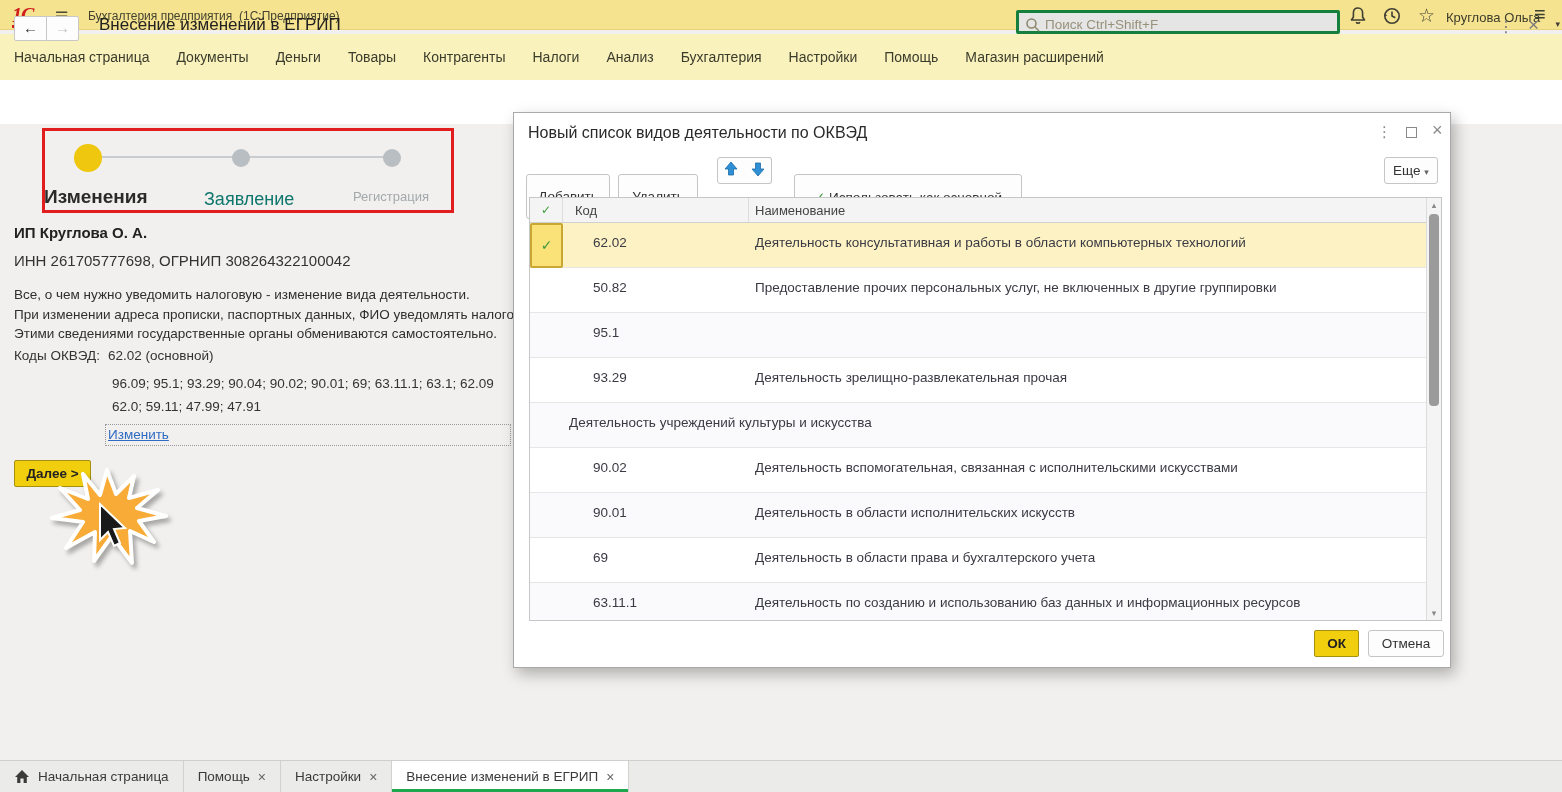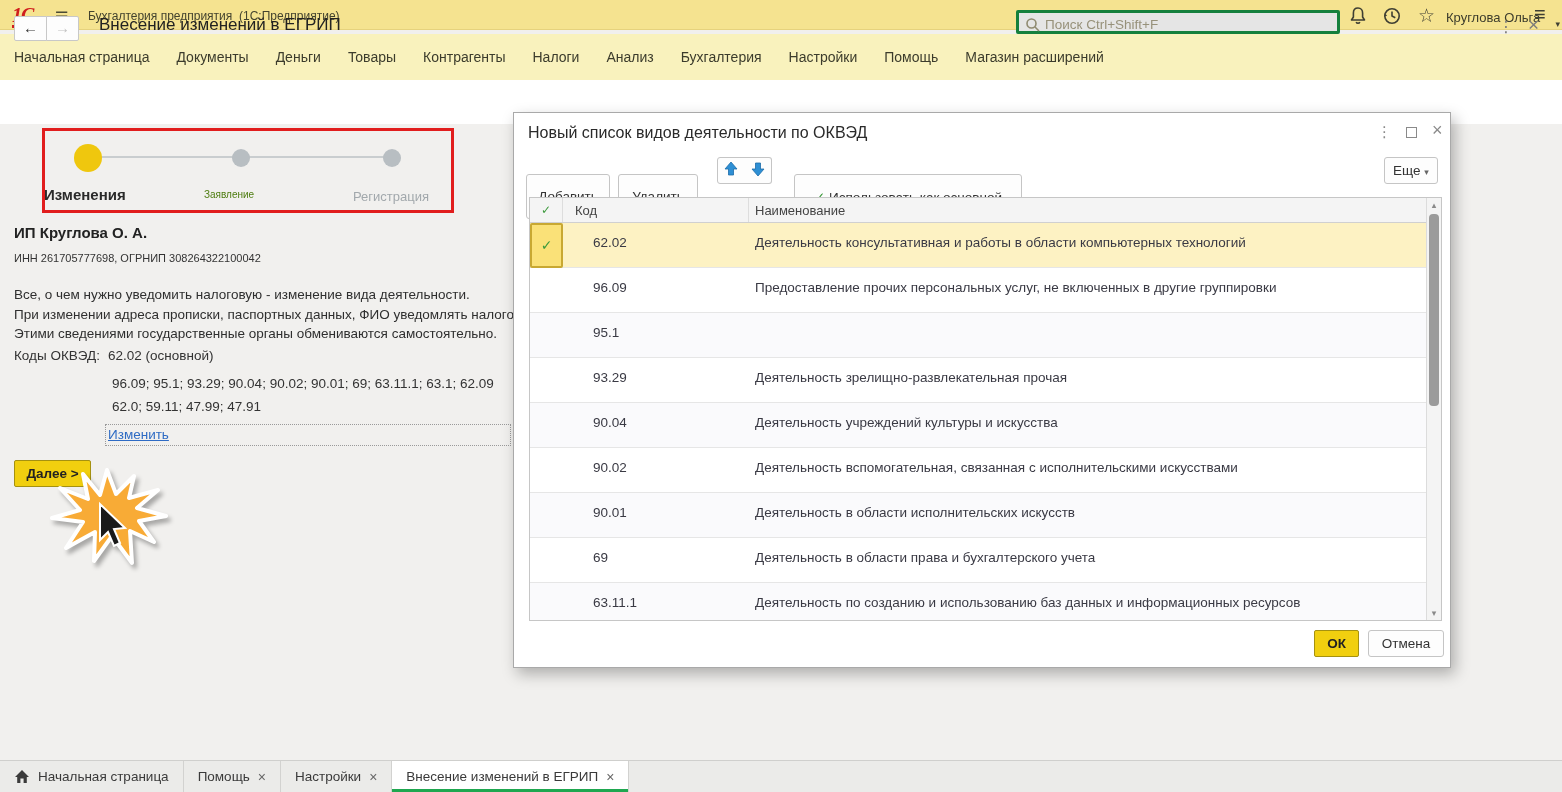--- a/index.html
+++ b/index.html
@@ -34,27 +34,27 @@
   .pagetitle { position:absolute; left:99px; top:15px; font-size:17px; color:#222; }
   .pg-ico { position:absolute; top:17px; color:#7c7c7c; font-size:16px; cursor:pointer; }
 
   
   .redbox { position:absolute; left:42px; top:128px; width:412px; height:85px; border:3px solid #e11d1d; z-index:2; }
   .stepline { position:absolute; left:88px; top:156px; width:304px; height:2px; background:#c9cdcf; }
   .dot { position:absolute; border-radius:50%; }
   .dot.active { left:74px; top:144px; width:28px; height:28px; background:#efc70e; }
   .dot.p2 { left:232px; top:149px; width:18px; height:18px; background:#b8bec2; }
   .dot.p3 { left:383px; top:149px; width:18px; height:18px; background:#b8bec2; }
-  .steplbl1 { position:absolute; left:44px; top:186px; font-size:15px; font-weight:600; color:#2a2a2a; }
-  .steplbl2 { position:absolute; left:204px; top:189px; font-size:10px; color:#4d7c0f; }
+  .steplbl1 { position:absolute; left:44px; top:186px; font-size:19px; font-weight:600; color:#2a2a2a; }
+  .steplbl2 { position:absolute; left:204px; top:189px; font-size:18px; color:#0f766e; }
   .steplbl3 { position:absolute; left:353px; top:189px; font-size:13px; color:#a2a8ac; }
 
   
   .entity { position:absolute; left:14px; top:224px; font-size:15px; font-weight:bold; color:#222; }
-  .entityids { position:absolute; left:14px; top:252px; font-size:11px; color:#333; }
+  .entityids { position:absolute; left:14px; top:252px; font-size:15px; color:#333; }
   .desc { position:absolute; left:14px; top:285px; font-size:13.5px; color:#2f2f2f; line-height:19.5px; white-space:nowrap; }
   .okv-lbl { position:absolute; left:14px; top:348px; font-size:13.5px; color:#333; }
   .okv-main { position:absolute; left:108px; top:348px; font-size:13.5px; color:#333; }
   .okv-l2 { position:absolute; left:112px; top:376px; font-size:13.5px; color:#333; }
   .okv-l3 { position:absolute; left:112px; top:399px; font-size:13.5px; color:#333; }
   .editbox { position:absolute; left:105px; top:424px; width:406px; height:22px; border:1px dotted #9a9a9a; }
   .editbox a { position:absolute; left:2px; top:2px; font-size:13.5px; color:#2e6bc4; text-decoration:underline; cursor:pointer; }
   .nextbtn { position:absolute; left:14px; top:460px; width:77px; height:27px; background:#f1cf0f; border:1px solid #a59110; border-radius:2px; font-size:13.5px; font-weight:bold; color:#222; cursor:pointer; }
   .burst { position:absolute; left:50px; top:468px; z-index:3; filter:drop-shadow(3px 4px 2px rgba(0,0,0,.3)); }
 
@@ -224,35 +224,34 @@
 
       <div class="trow sel" style="top:25px">
         <div class="c1">
             <span class="checkmark" style="font-size:14px;">✓</span>
           </div>
         <div class="c2">62.02</div>
         <div class="c3">Деятельность консультативная и работы в области компьютерных технологий</div>
       </div>
       <div class="trow" style="top:70px">
         <div class="c1"></div>
-          <div class="c2">96.09</div>
+          <div class="c2">50.82</div>
           <div class="c3">Предоставление прочих персональных услуг, не включенных в другие группировки</div>
       </div>
       <div class="trow alt" style="top:115px">
         <div class="c1"></div>
           <div class="c2">95.1</div>
       </div>
       <div class="trow" style="top:160px">
         <div class="c1"></div>
           <div class="c2">93.29</div>
           <div class="c3">Деятельность зрелищно-развлекательная прочая</div>
       </div>
       <div class="trow alt" style="top:205px">
         <div class="c1"></div>
-          <div class="c2">90.04</div>
           <div class="c3">Деятельность учреждений культуры и искусства</div>
       </div>
       <div class="trow" style="top:250px">
         <div class="c1"></div>
           <div class="c2">90.02</div>
           <div class="c3">Деятельность вспомогательная, связанная с исполнительскими искусствами</div>
       </div>
       <div class="trow alt" style="top:295px">
         <div class="c1"></div>
           <div class="c2">90.01</div>

